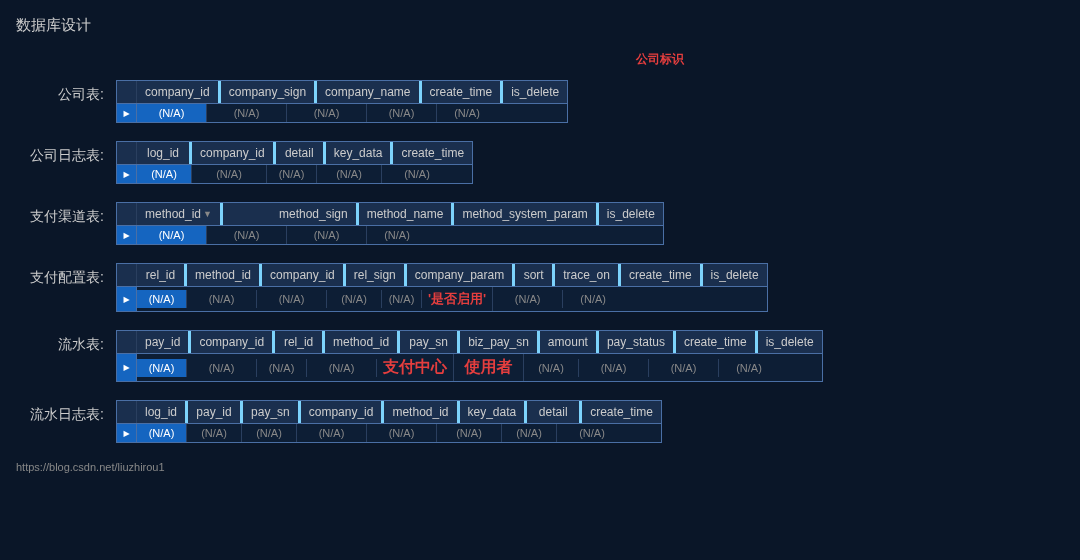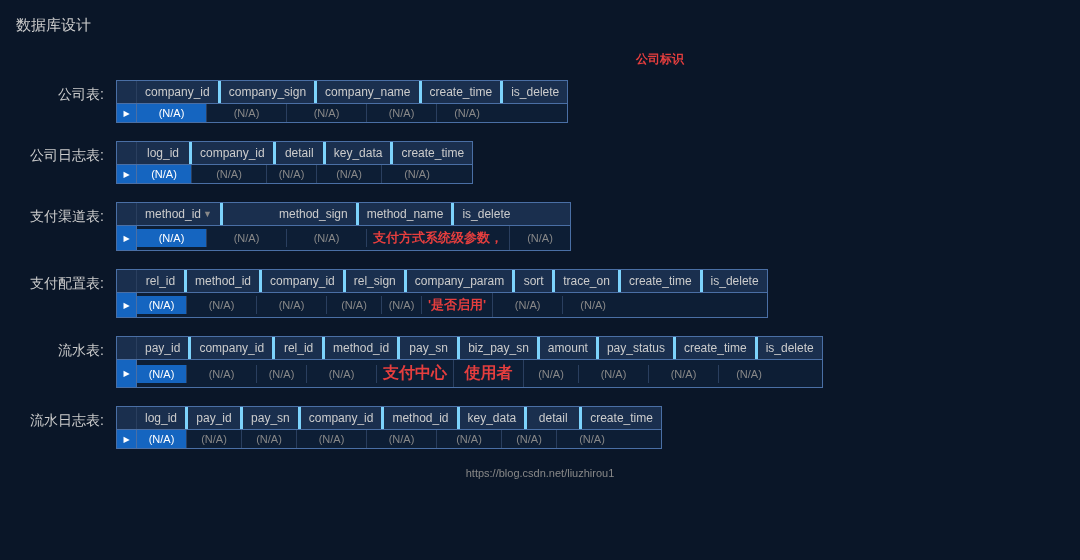--- a/index.html
+++ b/index.html
@@ -109,21 +109,21 @@
     }
     .data-cell.normal {
       color: #888;
     }
     .data-cell.red-text {
       color: #e53e3e;
       font-size: 13px;
       font-weight: bold;
     }
     .footer-url {
-      text-align: center;
+      text-align: left;
       color: #888;
       font-size: 11px;
     }
   </style>
 </head>
 <body>
 
 <div class="page-title">数据库设计</div>
 
 <div class="section-label">公司标识</div>
@@ -172,28 +172,28 @@
       </div>
     </div>
     <div class="table-row-wrapper">
       <div class="table-label">支付渠道表:</div>
       <div class="db-table">
         <div class="db-table-header">
           <div style="min-width: 20px; border-right: 1px solid rgb(42, 63, 95);"></div>
           <div class="col-cell has-dropdown" style="min-width: 70px;">method_id<span class="dropdown-arrow">▼</span></div>
           <div class="col-cell" style="min-width: 80px; margin-left: 48px;">method_sign</div>
           <div class="col-cell" style="min-width: 80px;">method_name</div>
+          <div class="col-cell" style="min-width: 120px;">method_system_param</div>
           <div class="col-cell" style="min-width: 60px;">is_delete</div>
         </div>
         <div class="db-table-body">
           <div class="row-indicator"></div>
           <div class="data-cell highlighted" style="min-width: 70px;">(N/A)</div>
           <div class="data-cell normal" style="min-width: 80px;">(N/A)</div>
           <div class="data-cell normal" style="min-width: 80px;">(N/A)</div>
-          <div class="data-cell red-text" style="min-width: 120px;">支付方式系统级参数，</div>
           <div class="data-cell normal" style="min-width: 60px;">(N/A)</div>
         </div>
       </div>
     </div>
     <div class="table-row-wrapper">
       <div class="table-label">支付配置表:</div>
       <div class="db-table">
         <div class="db-table-header">
           <div style="min-width: 20px; border-right: 1px solid rgb(42, 63, 95);"></div>
           <div class="col-cell" style="min-width: 50px;">rel_id</div>

